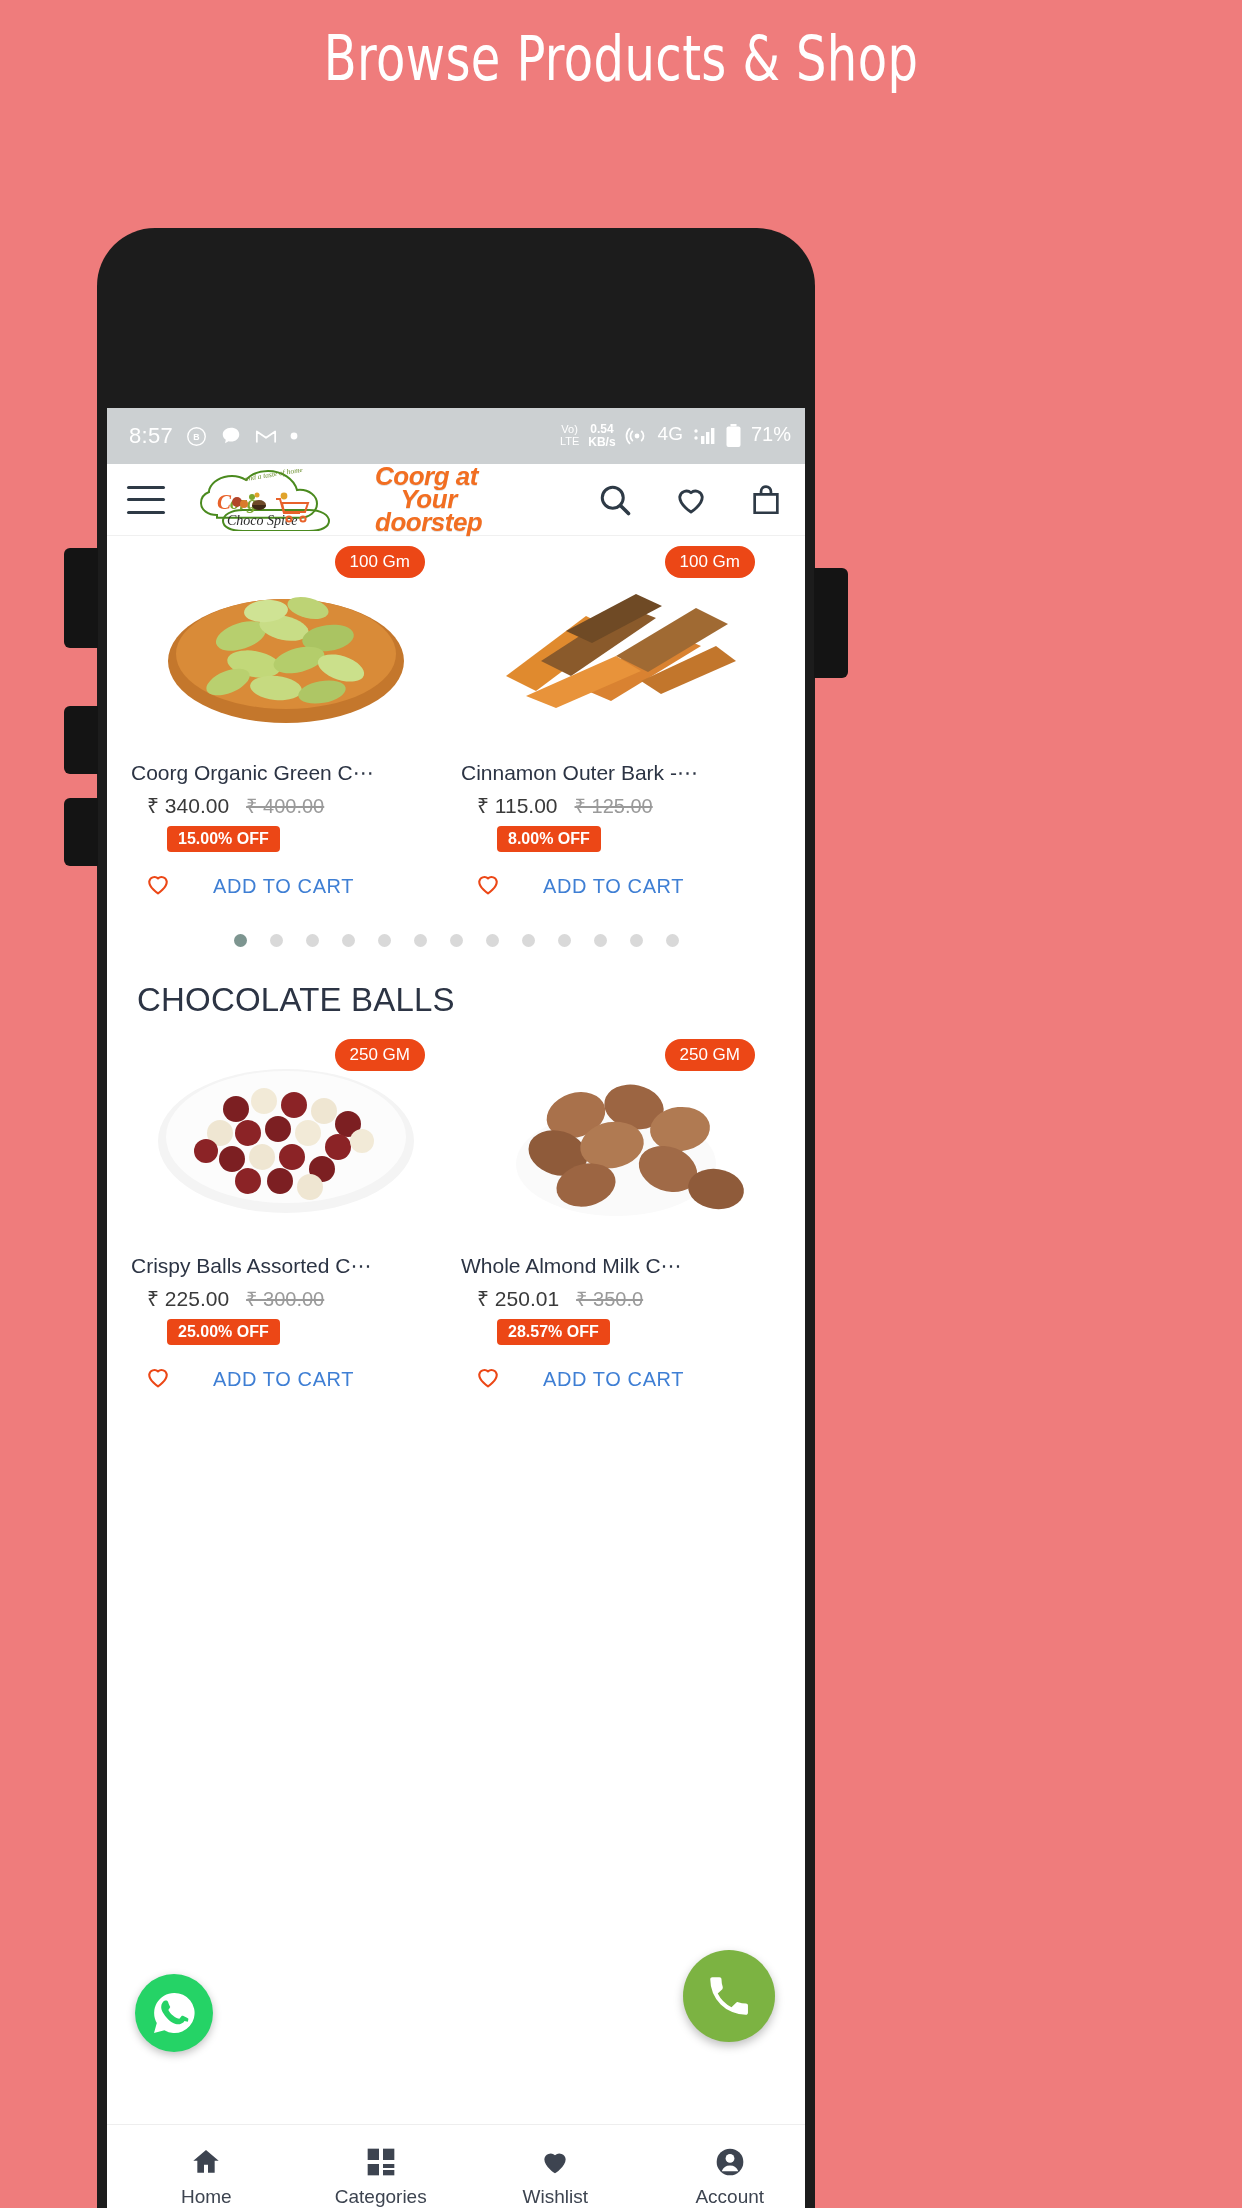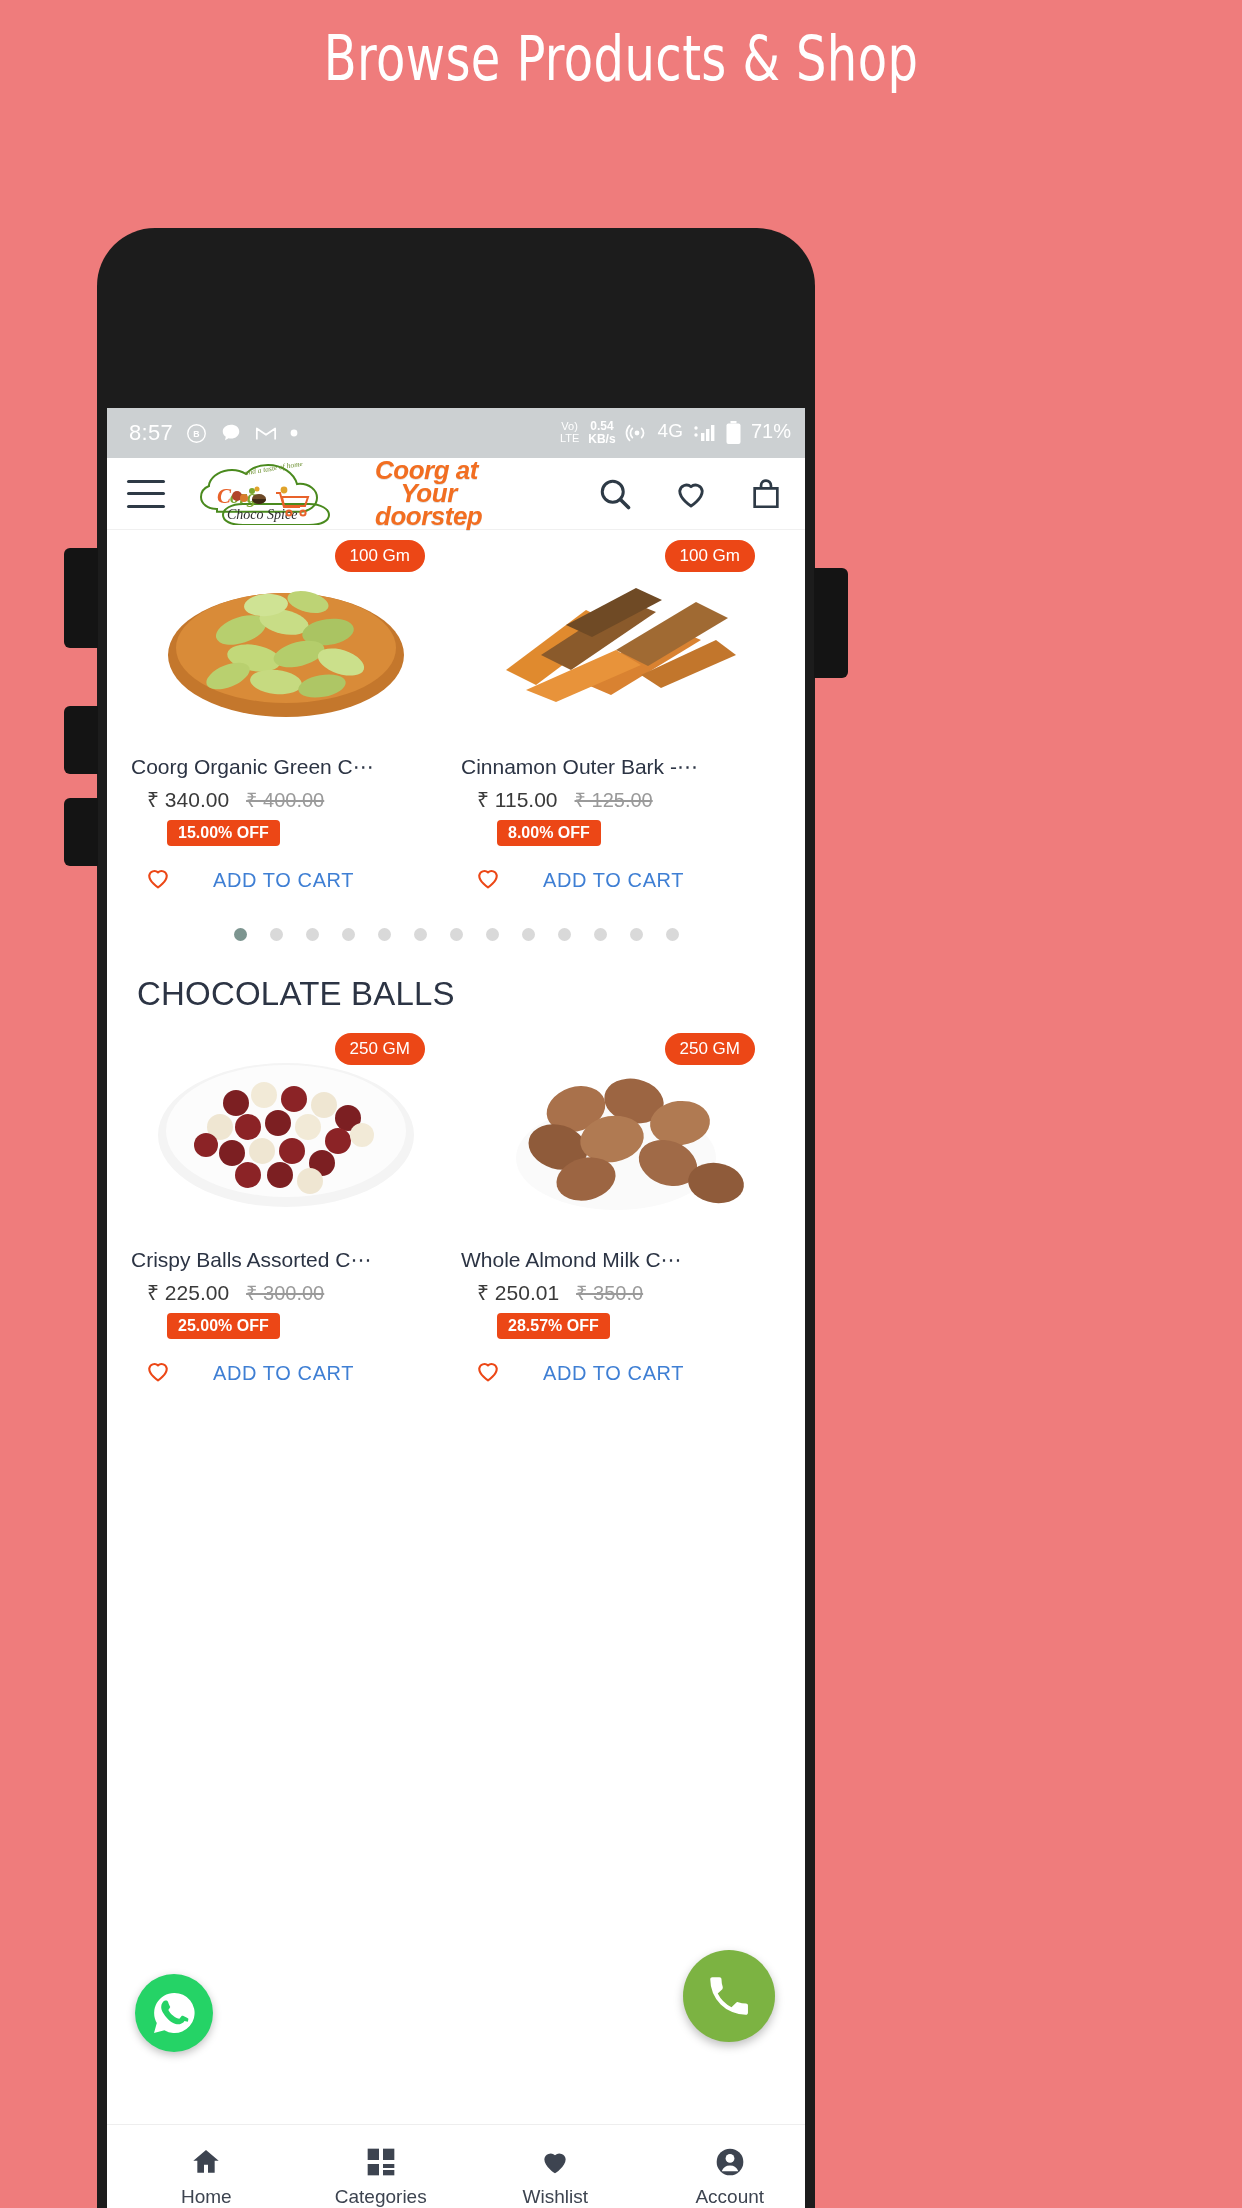--- a/index.html
+++ b/index.html
@@ -43,21 +43,21 @@
   .screen {
     position:absolute;
     left:10px; top:180px;
     width:698px; height:1820px;
     background:#ffffff;
     overflow:hidden;
   }
 
   
   .statusbar {
-    height:50px; background:#ccd0d2;
+    height:56px; background:#ccd0d2;
     display:flex; align-items:center;
     padding:0 14px 0 22px;
     color:#ffffff;
     font-size:20px;
   }
   .sb-left { display:flex; align-items:center; gap:13px; }
   .sb-time { font-size:22px; letter-spacing:.3px; color:#fff;}
   .sb-ic { display:inline-flex; align-items:center; justify-content:center; }
   .sb-right { margin-left:auto; display:flex; gap:9px; }
   .volte { font-size:11px; line-height:12px; text-align:center; color:#fff; }

